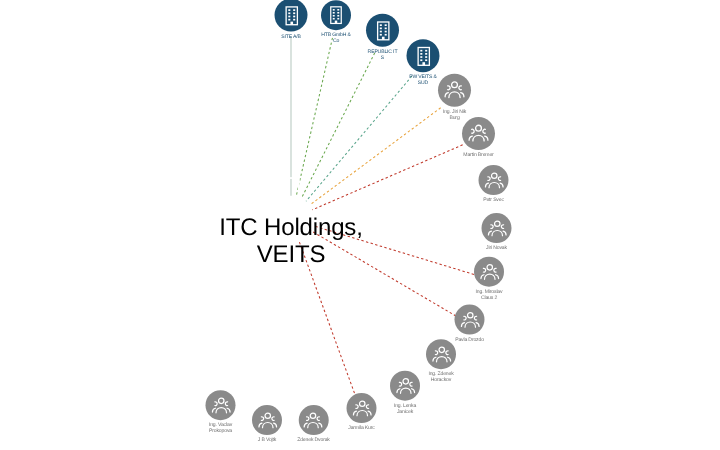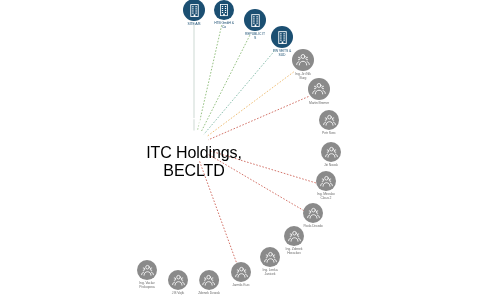--- a/index.html
+++ b/index.html
@@ -154,21 +154,21 @@
       <rect x="8.3" y="11.8" width="2.2" height="1.8"></rect>
                 <rect x="13.5" y="11.8" width="2.2" height="1.8"></rect>
       <rect x="8.3" y="15.2" width="2.2" height="1.8"></rect>
                 <rect x="13.5" y="15.2" width="2.2" height="1.8"></rect>
       <rect x="10.6" y="18.2" width="2.8" height="3.3"></rect>
     </g>
   </svg>
           </span>
         </div>
         <div class="node-label">ITC Holdings,
-BECLTD</div>
+VEITS</div>
       </div>
       <div class="node node-person" style="left: 303px; top: 65px;">
         <div class="node-circle" style="width: 22px; height: 22px;">
           <span>
             <svg class="ico" width="16" height="16" viewBox="0 0 24 24" aria-hidden="true">
     <g fill="none" stroke="#ffffff" stroke-width="1.3" stroke-linecap="round" stroke-linejoin="round">
       <circle cx="12" cy="6.6" r="2.9"></circle>
       <path d="M6.4 19.4c0-3.3 2.5-5.6 5.6-5.6s5.6 2.3 5.6 5.6"></path>
       <path d="M5.2 11.6a2 2 0 1 0 0-3.9"></path>
       <path d="M18.8 11.6a2 2 0 1 1 0-3.9"></path>

